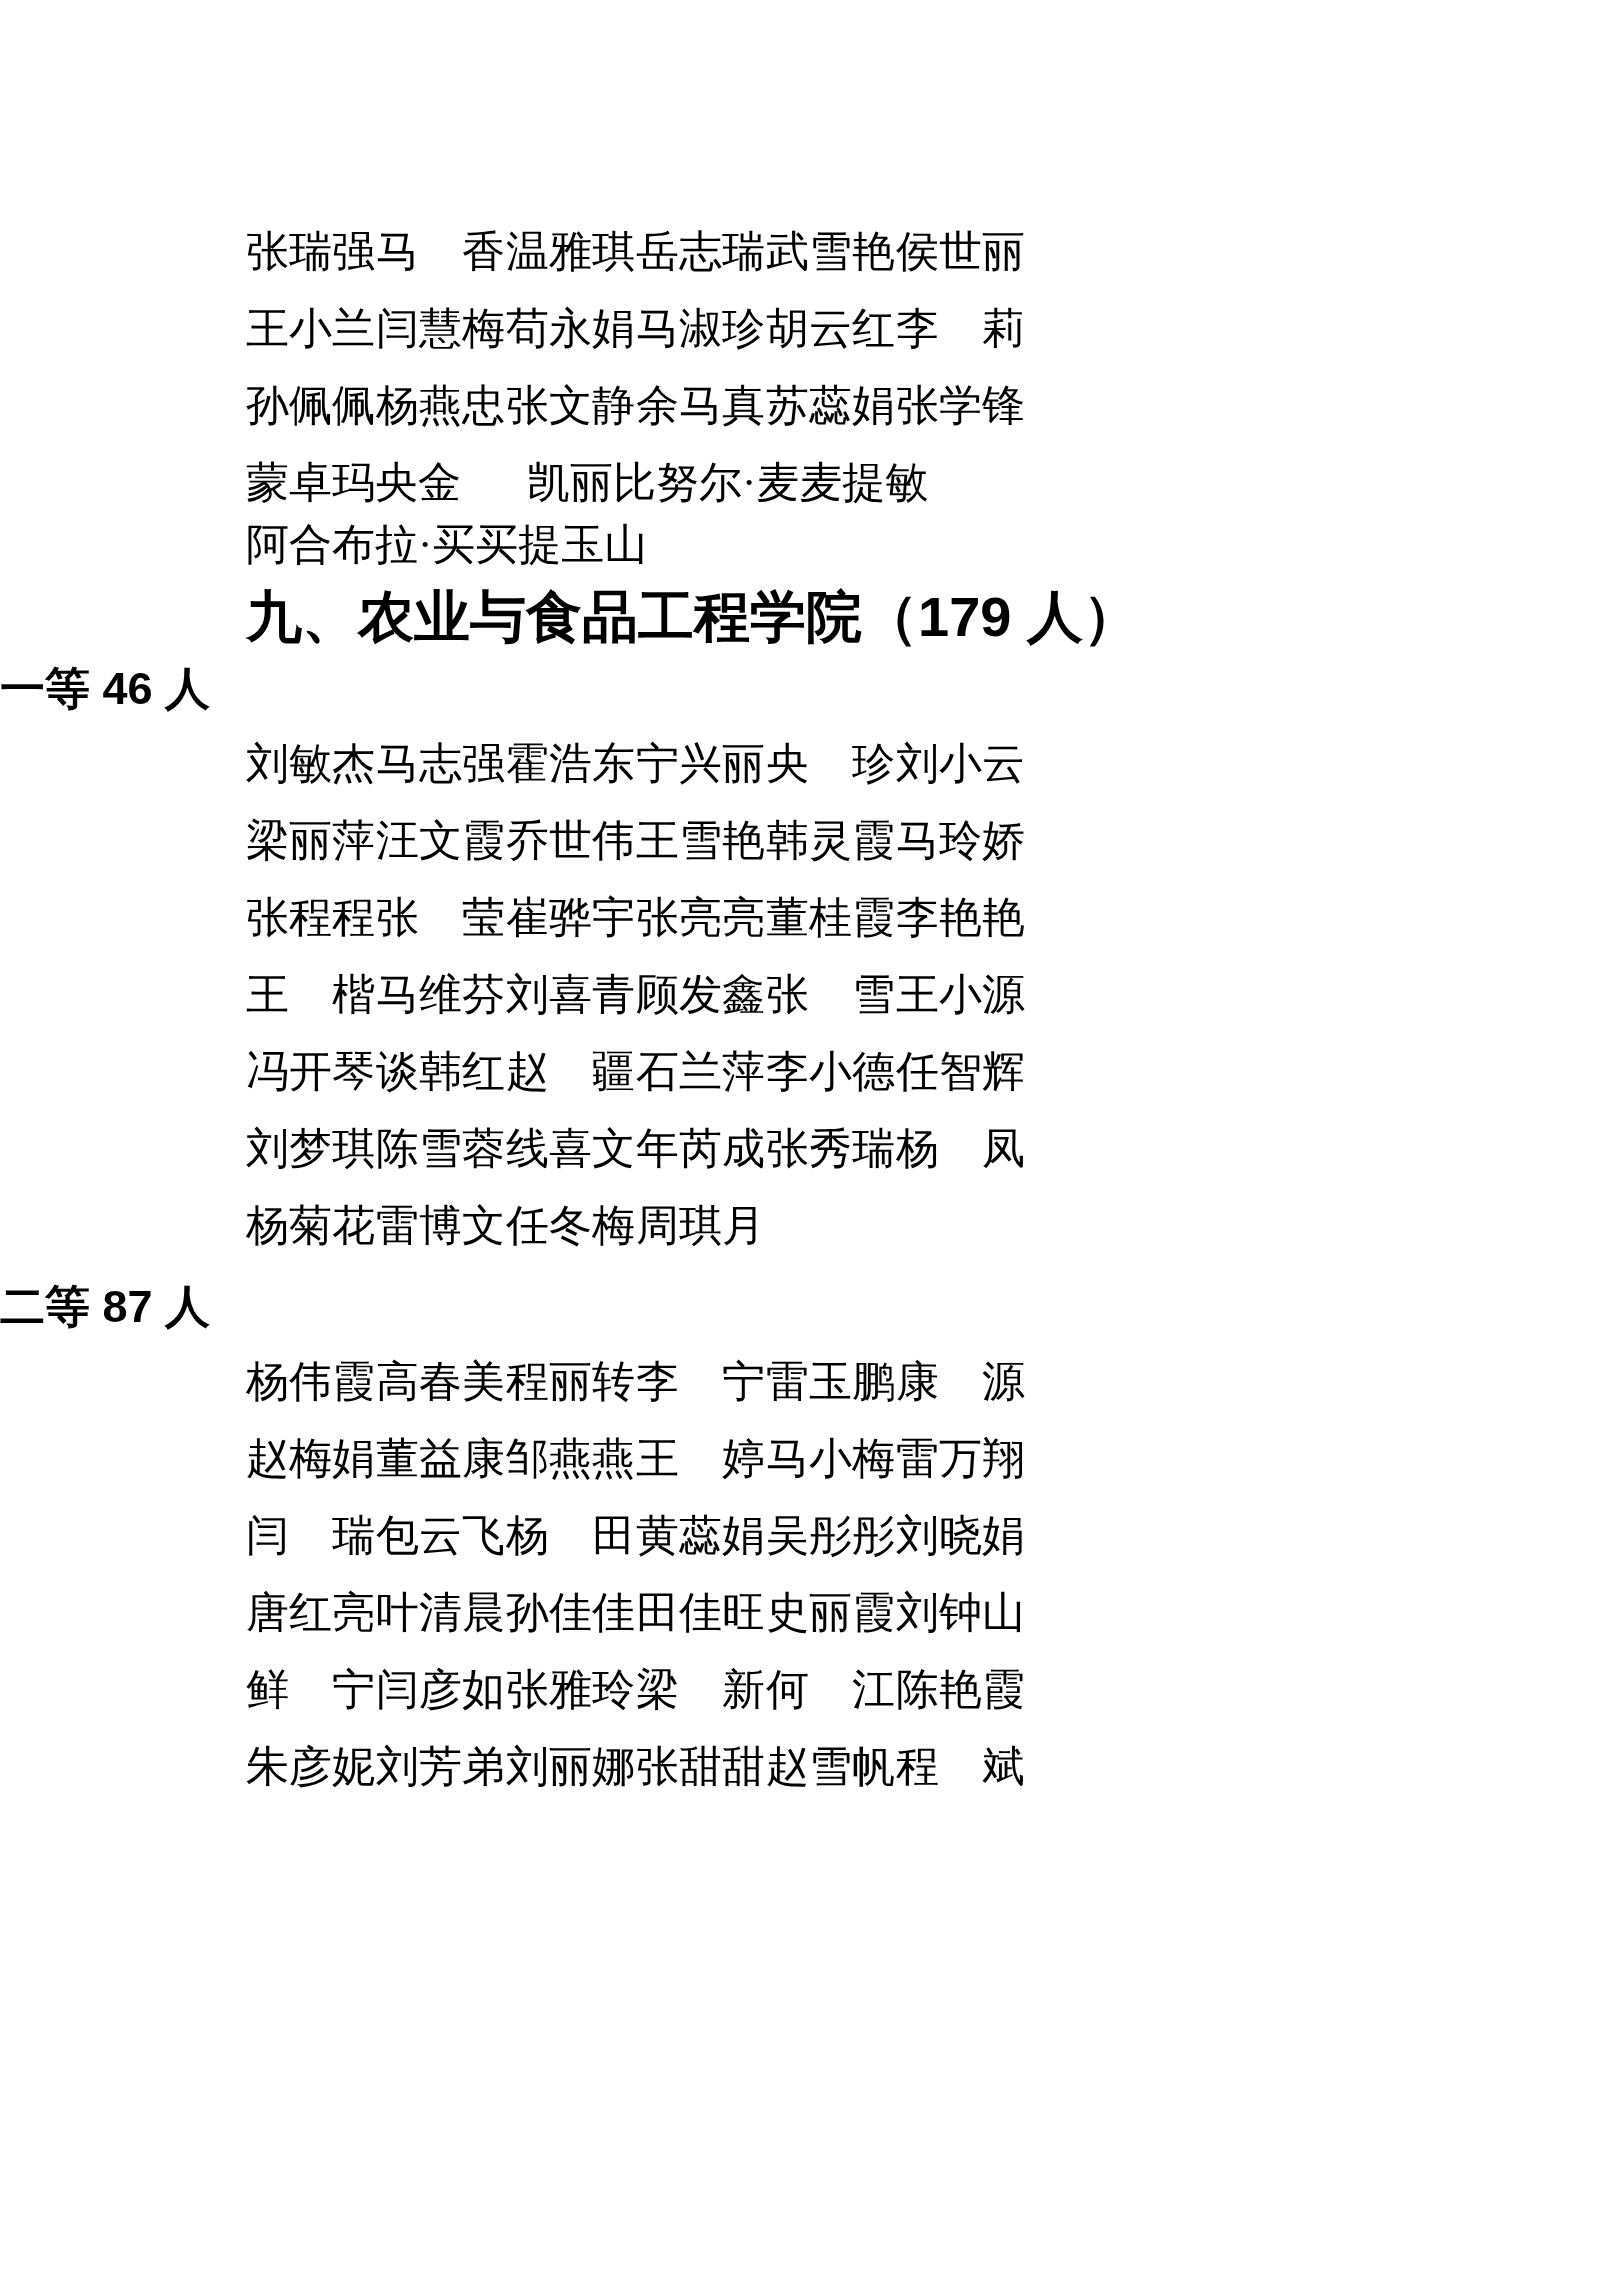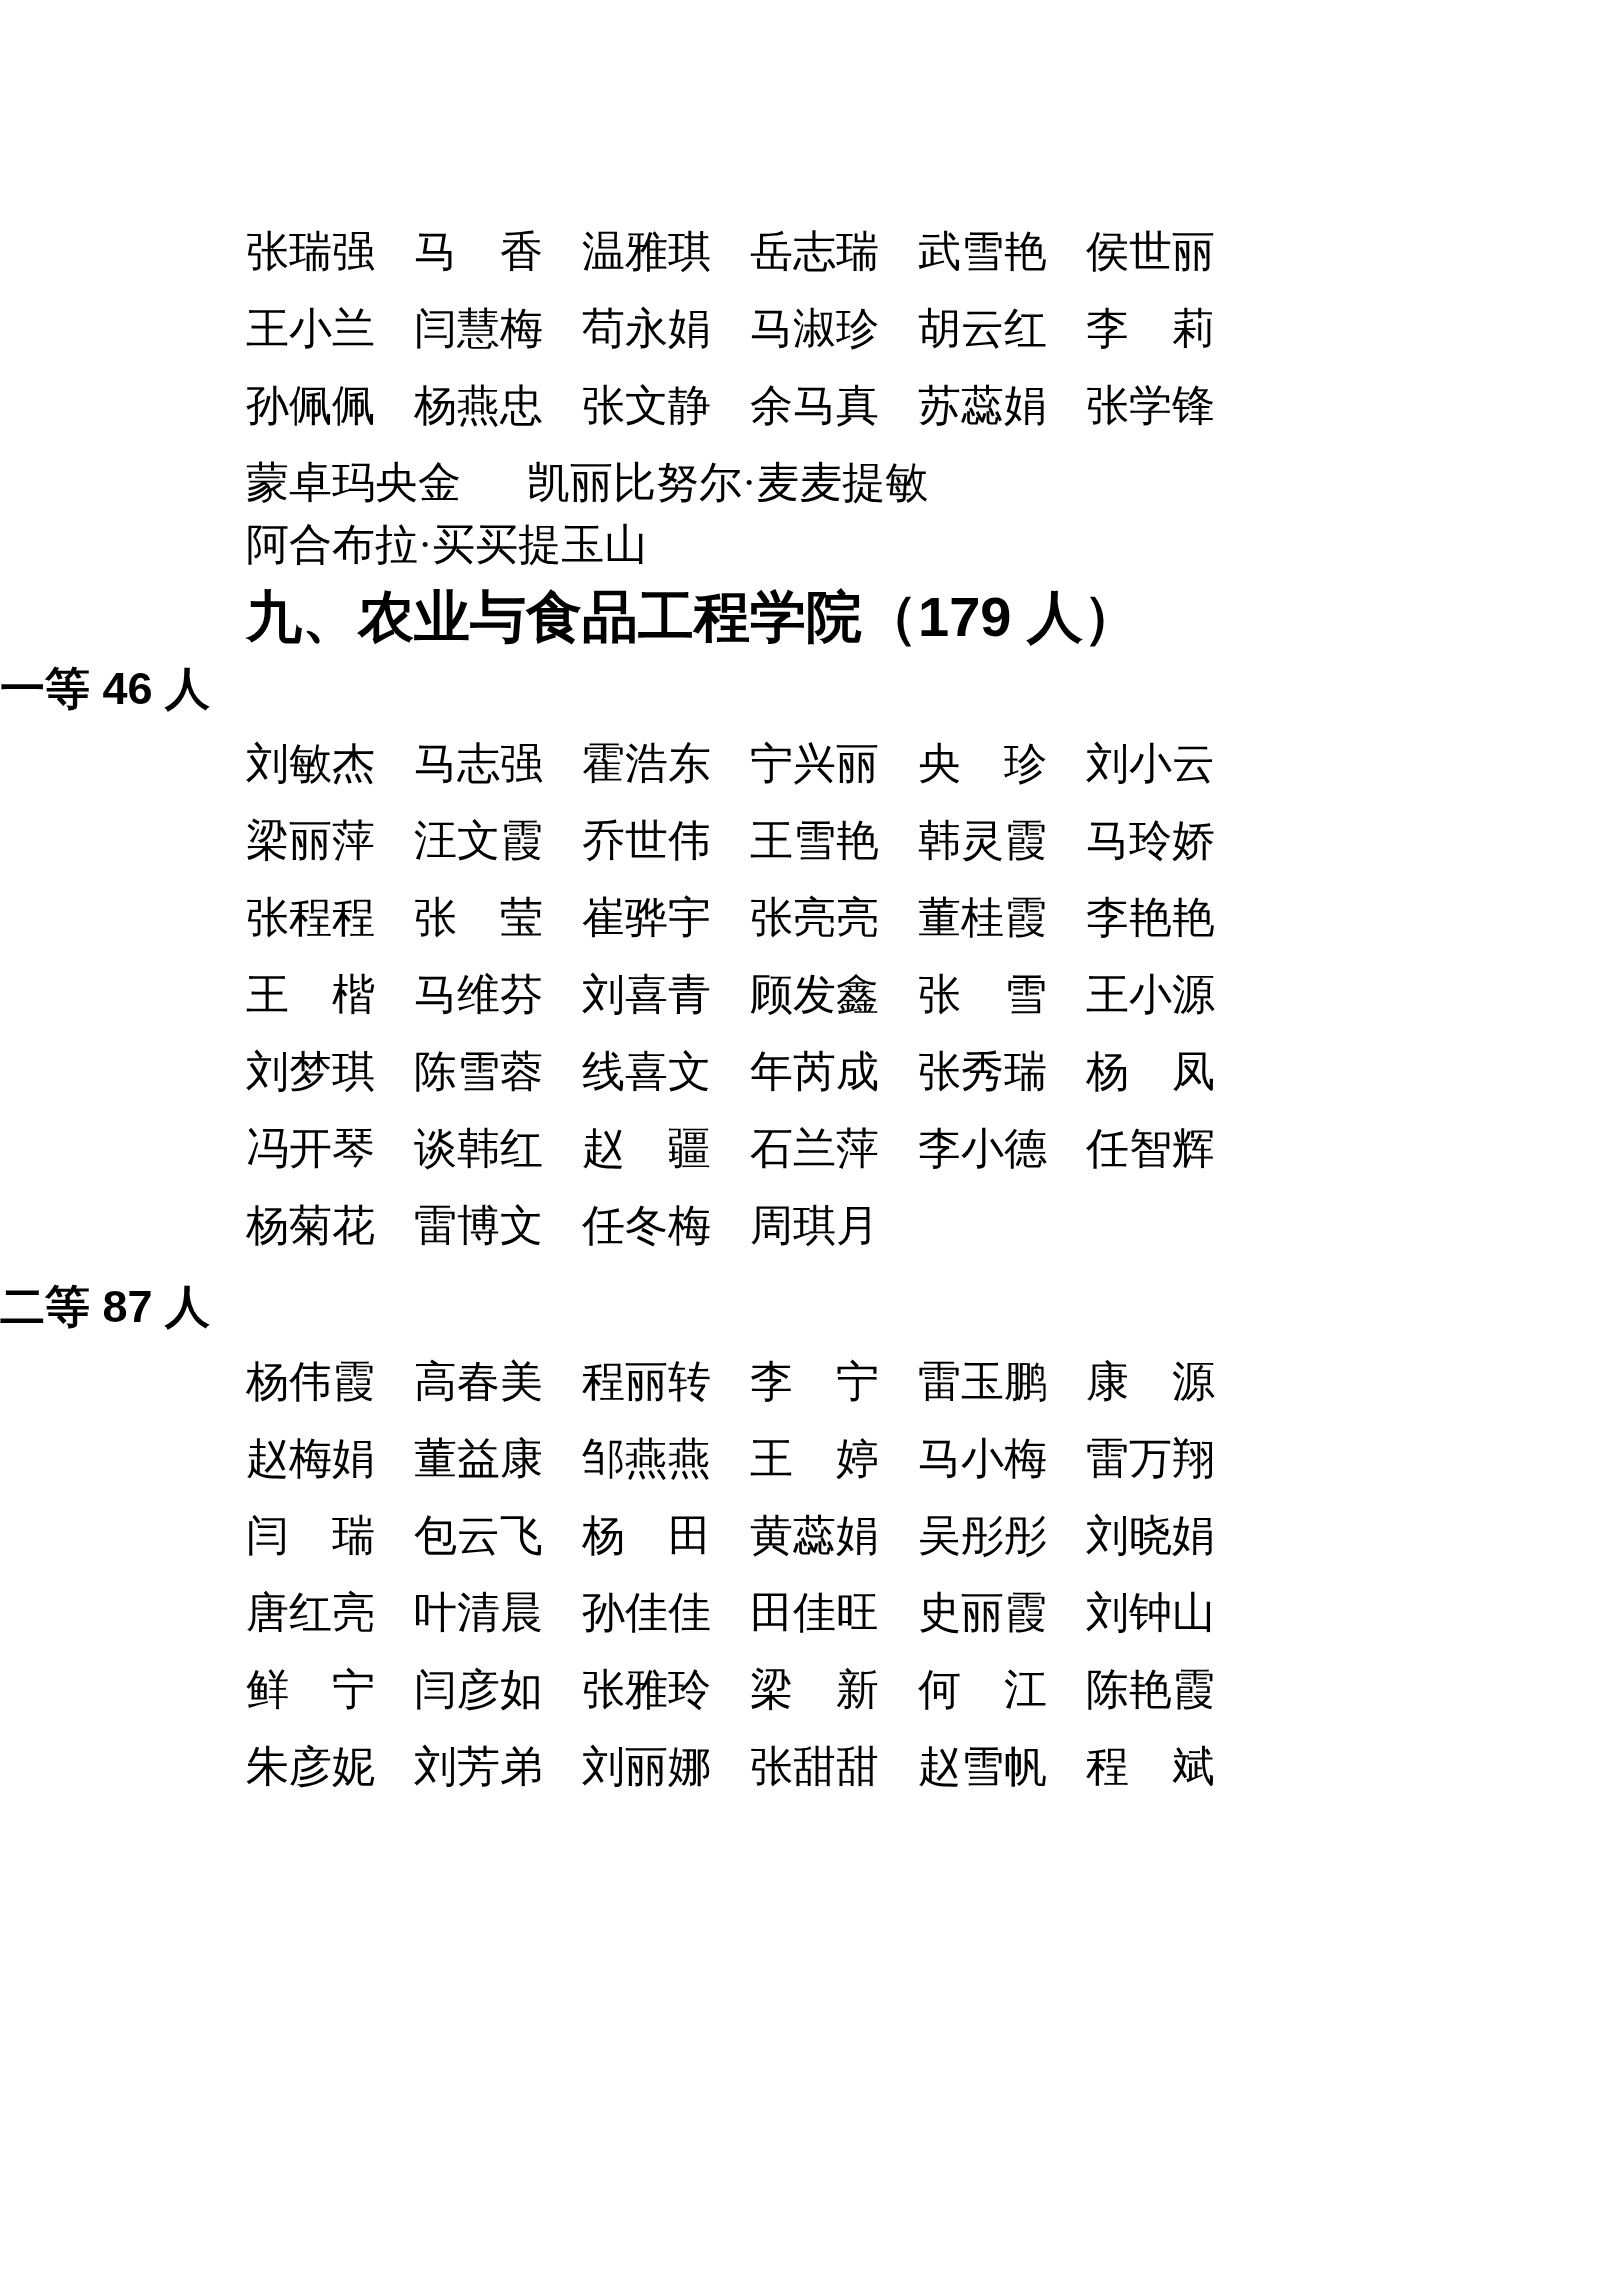--- a/index.html
+++ b/index.html
@@ -16,21 +16,20 @@
     background: #ffffff;
     color: #000000;
     overflow: hidden;
     font-family: "Liberation Serif", "DejaVu Serif", serif;
   }
   .names-block {
     padding-left: 246px;
   }
   .name-row {
     display: flex;
-    gap: 38px;
     font-size: 43px;
     line-height: 43px;
     height: 43px;
     margin-bottom: 34px;
     white-space: pre;
     color: #000000;
   }
   .name-cell {
     flex: 0 0 auto;
     width: 130px;
@@ -80,22 +79,22 @@
 
   <div class="section-heading">九、农业与食品工程学院（179 人）</div>
 
   <div class="tier-heading">一等 46 人</div>
 
   <div class="names-block">
       <div class="name-row"><span class="name-cell">刘敏杰</span><span class="name-cell">马志强</span><span class="name-cell">霍浩东</span><span class="name-cell">宁兴丽</span><span class="name-cell">央　珍</span><span class="name-cell">刘小云</span></div>
       <div class="name-row"><span class="name-cell">梁丽萍</span><span class="name-cell">汪文霞</span><span class="name-cell">乔世伟</span><span class="name-cell">王雪艳</span><span class="name-cell">韩灵霞</span><span class="name-cell">马玲娇</span></div>
       <div class="name-row"><span class="name-cell">张程程</span><span class="name-cell">张　莹</span><span class="name-cell">崔骅宇</span><span class="name-cell">张亮亮</span><span class="name-cell">董桂霞</span><span class="name-cell">李艳艳</span></div>
       <div class="name-row"><span class="name-cell">王　楷</span><span class="name-cell">马维芬</span><span class="name-cell">刘喜青</span><span class="name-cell">顾发鑫</span><span class="name-cell">张　雪</span><span class="name-cell">王小源</span></div>
+      <div class="name-row"><span class="name-cell">冯开琴</span><span class="name-cell">谈韩红</span><span class="name-cell">赵　疆</span><span class="name-cell">石兰萍</span><span class="name-cell">李小德</span><span class="name-cell">任智辉</span></div>
       <div class="name-row"><span class="name-cell">刘梦琪</span><span class="name-cell">陈雪蓉</span><span class="name-cell">线喜文</span><span class="name-cell">年芮成</span><span class="name-cell">张秀瑞</span><span class="name-cell">杨　凤</span></div>
-      <div class="name-row"><span class="name-cell">冯开琴</span><span class="name-cell">谈韩红</span><span class="name-cell">赵　疆</span><span class="name-cell">石兰萍</span><span class="name-cell">李小德</span><span class="name-cell">任智辉</span></div>
       <div class="name-row"><span class="name-cell">杨菊花</span><span class="name-cell">雷博文</span><span class="name-cell">任冬梅</span><span class="name-cell">周琪月</span></div>
     </div>
 
   <div class="tier-heading">二等 87 人</div>
 
   <div class="names-block">
       <div class="name-row"><span class="name-cell">杨伟霞</span><span class="name-cell">高春美</span><span class="name-cell">程丽转</span><span class="name-cell">李　宁</span><span class="name-cell">雷玉鹏</span><span class="name-cell">康　源</span></div>
       <div class="name-row"><span class="name-cell">赵梅娟</span><span class="name-cell">董益康</span><span class="name-cell">邹燕燕</span><span class="name-cell">王　婷</span><span class="name-cell">马小梅</span><span class="name-cell">雷万翔</span></div>
       <div class="name-row"><span class="name-cell">闫　瑞</span><span class="name-cell">包云飞</span><span class="name-cell">杨　田</span><span class="name-cell">黄蕊娟</span><span class="name-cell">吴彤彤</span><span class="name-cell">刘晓娟</span></div>
       <div class="name-row"><span class="name-cell">唐红亮</span><span class="name-cell">叶清晨</span><span class="name-cell">孙佳佳</span><span class="name-cell">田佳旺</span><span class="name-cell">史丽霞</span><span class="name-cell">刘钟山</span></div>

